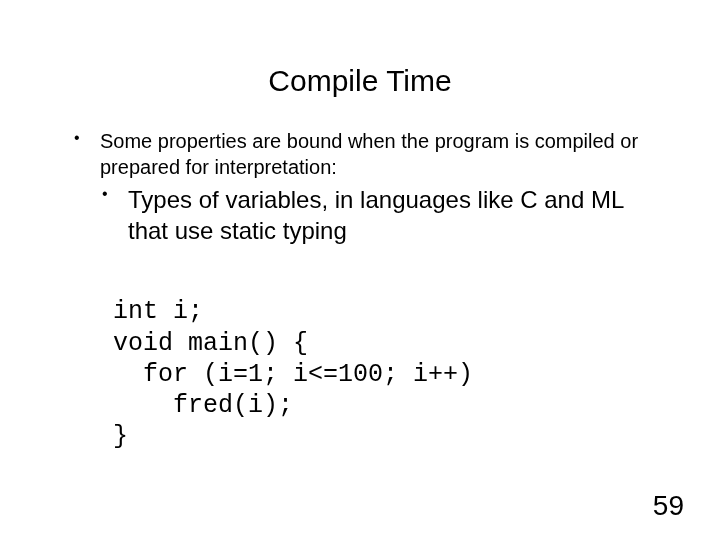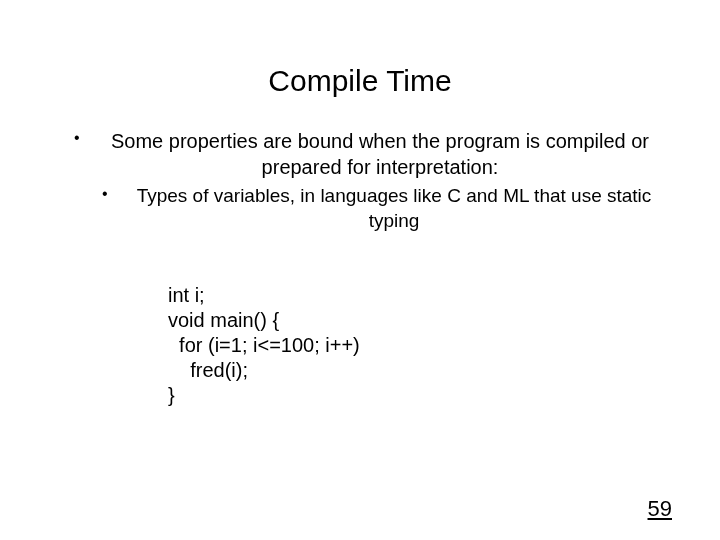--- a/index.html
+++ b/index.html
@@ -25,61 +25,59 @@
     }
     .outer-list {
       list-style: none;
       padding-left: 12px;
     }
     .outer-item {
       position: relative;
       padding-left: 28px;
       font-size: 20px;
       line-height: 1.3;
-      text-align: center;
     }
     .outer-item::before {
       content: "•";
       position: absolute;
       left: 2px;
       top: 0;
       font-size: 16px;
     }
     .inner-list {
       list-style: none;
       margin-top: 4px;
     }
     .inner-item {
       position: relative;
       padding-left: 28px;
-      font-size: 19px;
+      font-size: 24px;
       line-height: 1.3;
     }
     .inner-item::before {
       content: "•";
       position: absolute;
       left: 2px;
       top: 0;
       font-size: 16px;
     }
     .code-block {
-      font-family: Liberation Sans, sans-serif;
-      font-size: 20px;
+      font-family: Liberation Mono, monospace;
+      font-size: 25px;
       line-height: 1.25;
       white-space: pre;
       margin-top: 50px;
-      margin-left: 108px;
+      margin-left: 53px;
     }
     .page-number {
       position: absolute;
       bottom: 18px;
-      right: 48px;
-      font-size: 22px;
+      right: 36px;
+      font-size: 28px;
       font-family: Verdana, Geneva, sans-serif;
-      text-decoration: underline;
     }
   </style>
 </head>
 <body>
 
 <div class="slide">
   <h1 class="title">Compile Time</h1>
   <ul class="outer-list">
     <li class="outer-item">
       <span>Some properties are bound when the program is compiled or prepared for interpretation:</span>

